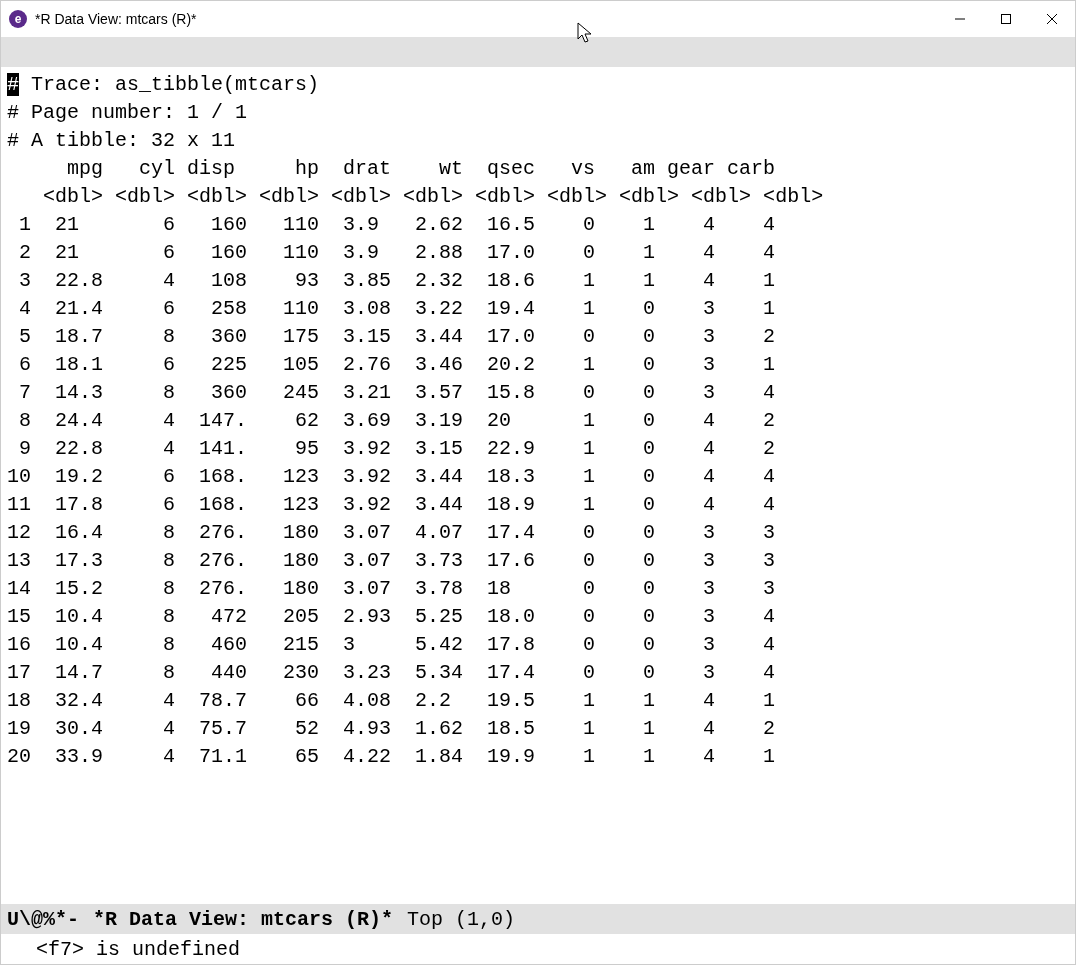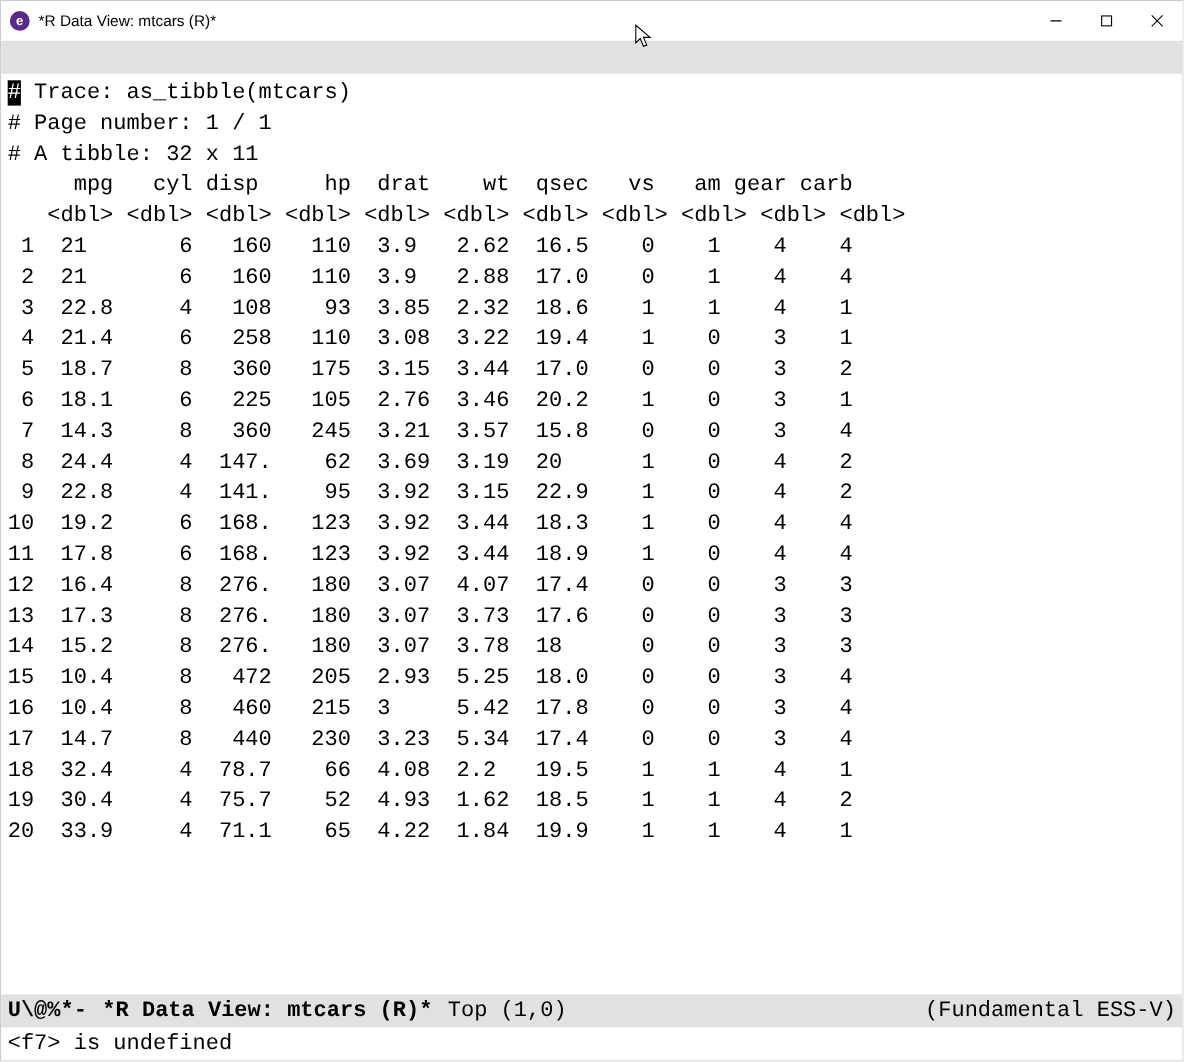--- a/index.html
+++ b/index.html
@@ -18,21 +18,21 @@
   pre.mono{font-family:Consolas,"Courier New",monospace;font-size:20px;line-height:28px;white-space:pre;margin:0;}
   .cursor-block{background:#000;color:#fff;}
   
   .modeline{height:30px;background:#e1e1e1;display:flex;align-items:center;font-family:Consolas,"Courier New",monospace;font-size:20px;font-weight:bold;padding:0 6px;}
   .modeline .ml-left{}
   .modeline .ml-buf{margin-left:14px;}
   .modeline .ml-pos{margin-left:14px;font-weight:normal;}
   .modeline .ml-spacer{flex:1;}
   .modeline .ml-mode{font-weight:normal;}
   
-  .echo{height:30px;padding:0 6px;font-family:Consolas,"Courier New",monospace;font-size:20px;display:flex;align-items:center;}
+  .echo{height:30px;padding:0 6px;font-family:Consolas,"Courier New",monospace;font-size:20px;display:flex;align-items:center;margin-left:29px;}
   
   .mouse-cursor{position:absolute;left:575px;top:20px;pointer-events:none;}
 </style>
 </head>
 <body>
 
 <div class="window">
 
   <div class="titlebar">
     <div class="app-icon">e</div>
@@ -84,21 +84,20 @@
 18  32.4     4  78.7    66  4.08  2.2   19.5    1    1    4    1
 19  30.4     4  75.7    52  4.93  1.62  18.5    1    1    4    2
 20  33.9     4  71.1    65  4.22  1.84  19.9    1    1    4    1</pre>
   </div>
 
   <div class="modeline">
     <span class="ml-left">U\@%*-</span>
     <span class="ml-buf">*R Data View: mtcars (R)*</span>
     <span class="ml-pos">Top (1,0)</span>
     <span class="ml-spacer"></span>
-    <span class="ml-mode">(Fundamental ESS-V)</span>
   </div>
 
   <div class="echo">
     <span>&lt;f7&gt; is undefined</span>
   </div>
 
   <svg class="mouse-cursor" width="20" height="24" viewBox="0 0 20 24">
     <path d="M2 2 L2 18 L6 14 L9 21 L12 20 L9 13 L15 13 Z" fill="#fff" stroke="#000" stroke-width="1"></path>
   </svg>
 

